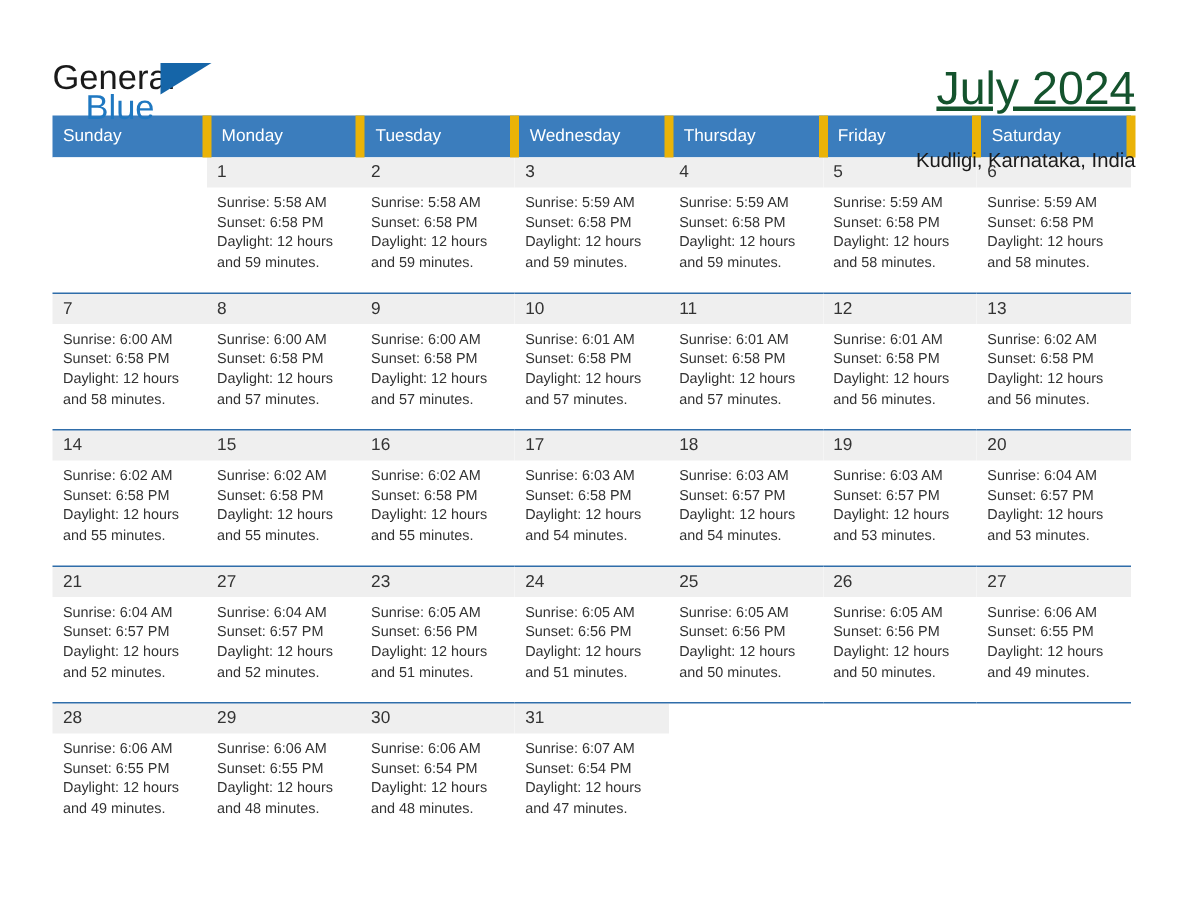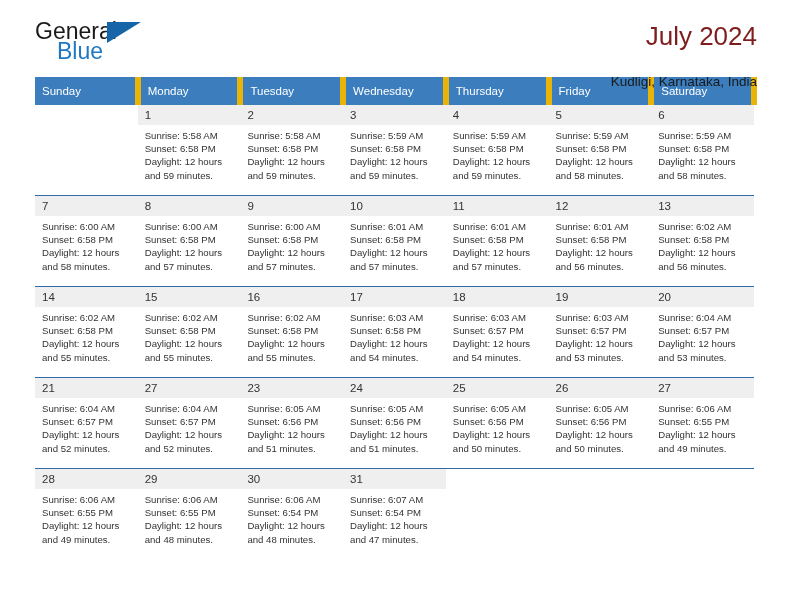--- a/index.html
+++ b/index.html
@@ -20,21 +20,21 @@
     height: 612px;
     box-sizing: border-box;
     padding: 0 35px;
   }
 
   
   .topbar {
     display: flex;
     align-items: flex-start;
     justify-content: space-between;
-    padding-top: 20px;
+    padding-top: 40px;
     height: 68px;
     box-sizing: border-box;
   }
   .logo {
     position: relative;
     width: 130px;
     height: 56px;
     line-height: 1;
   }
   .logo-general {
@@ -57,24 +57,25 @@
     width: 0;
     height: 0;
     border-left: 34px solid #1565a8;
     border-bottom: 21px solid transparent;
   }
   .titles {
     text-align: right;
     padding-top: 2px;
   }
   .cal-title {
-    font-size: 26px;
+    font-size: 31px;
     font-weight: normal;
-    color: #7f1d1d;
+    color: #14532d;
     line-height: 1.1;
+    text-decoration: underline;
   }
   .cal-sub {
     font-size: 13.5px;
     color: #1a1a1a;
     margin-top: 23px;
   }
 
   
   table.cal {
     border-collapse: collapse;

